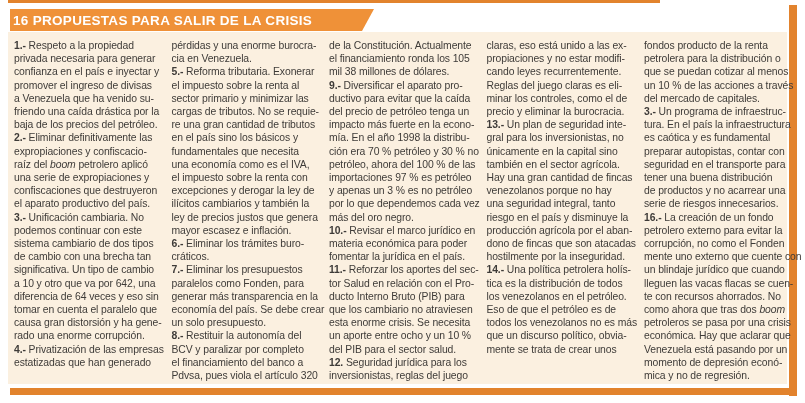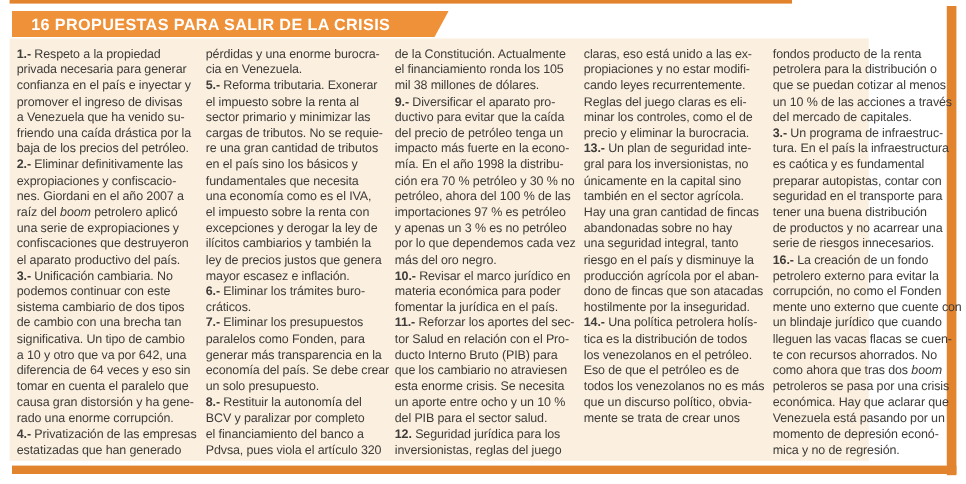--- a/index.html
+++ b/index.html
@@ -10,25 +10,25 @@
     --title-text:#FFFFFF;
   }
   *{margin:0;padding:0;box-sizing:border-box;}
   html,body{width:805px;height:403px;background:#fff;overflow:hidden;
     font-family:"Liberation Sans","DejaVu Sans",sans-serif;}
   .page{position:relative;width:805px;height:403px;background:#fff;}
   .top-rule{position:absolute;left:8px;top:0;width:652px;height:3px;background:var(--rule);}
   .right-strip{position:absolute;left:789px;top:5px;width:8px;height:391px;background:var(--rule);}
   .bottom-rule{position:absolute;left:10px;top:388px;width:787px;height:7px;background:var(--rule);}
   .header-banner{position:absolute;left:10px;top:9px;height:22px;width:364px;
-    background:var(--accent);display:flex;align-items:center;padding-left:16px;
+    background:var(--accent);display:flex;align-items:center;padding-left:3px;
     clip-path:polygon(0 0,100% 0,calc(100% - 12px) 100%,0 100%);}
   .header-banner span{color:var(--title-text);font-weight:bold;font-size:13.5px;
     letter-spacing:.3px;white-space:nowrap;}
-  .panel{position:absolute;left:8px;top:32px;width:716px;height:352px;
+  .panel{position:absolute;left:8px;top:32px;width:779px;height:352px;
     background:var(--panel-bg);padding:7px 0 0 6px;}
   .columns{display:flex;gap:9.5px;}
   .col{width:148px;flex:none;}
   .line{font-size:10.4px;line-height:13.2px;letter-spacing:-0.1px;
     color:var(--text);white-space:nowrap;}
   .line b{font-weight:bold;}
   .line i{}
 </style>
 </head>
 <body>
@@ -44,21 +44,20 @@
         <div class="col">
           <div class="line"><b>1.-</b> Respeto a la propiedad</div>
           <div class="line">privada necesaria para generar</div>
           <div class="line">confianza en el país e inyectar y</div>
           <div class="line">promover el ingreso de divisas</div>
           <div class="line">a Venezuela que ha venido su-</div>
           <div class="line">friendo una caída drástica por la</div>
           <div class="line">baja de los precios del petróleo.</div>
           <div class="line"><b>2.-</b> Eliminar definitivamente las</div>
           <div class="line">expropiaciones y confiscacio-</div>
-          <div class="line">nes. Giordani en el año 2007 a</div>
           <div class="line">raíz del <i>boom</i> petrolero aplicó</div>
           <div class="line">una serie de expropiaciones y</div>
           <div class="line">confiscaciones que destruyeron</div>
           <div class="line">el aparato productivo del país.</div>
           <div class="line"><b>3.-</b> Unificación cambiaria. No</div>
           <div class="line">podemos continuar con este</div>
           <div class="line">sistema cambiario de dos tipos</div>
           <div class="line">de cambio con una brecha tan</div>
           <div class="line">significativa. Un tipo de cambio</div>
           <div class="line">a 10 y otro que va por 642, una</div>
@@ -130,21 +129,21 @@
           <div class="line">propiaciones y no estar modifi-</div>
           <div class="line">cando leyes recurrentemente.</div>
           <div class="line">Reglas del juego claras es eli-</div>
           <div class="line">minar los controles, como el de</div>
           <div class="line">precio y eliminar la burocracia.</div>
           <div class="line"><b>13.-</b> Un plan de seguridad inte-</div>
           <div class="line">gral para los inversionistas, no</div>
           <div class="line">únicamente en la capital sino</div>
           <div class="line">también en el sector agrícola.</div>
           <div class="line">Hay una gran cantidad de fincas</div>
-          <div class="line">abandonadas sobre no hay</div>
+          <div class="line">venezolanos porque no hay</div>
           <div class="line">una seguridad integral, tanto</div>
           <div class="line">riesgo en el país y disminuye la</div>
           <div class="line">producción agrícola por el aban-</div>
           <div class="line">dono de fincas que son atacadas</div>
           <div class="line">hostilmente por la inseguridad.</div>
           <div class="line"><b>14.-</b> Una política petrolera holís-</div>
           <div class="line">tica es la distribución de todos</div>
           <div class="line">los venezolanos en el petróleo.</div>
           <div class="line">Eso de que el petróleo es de</div>
           <div class="line">todos los venezolanos no es más</div>

